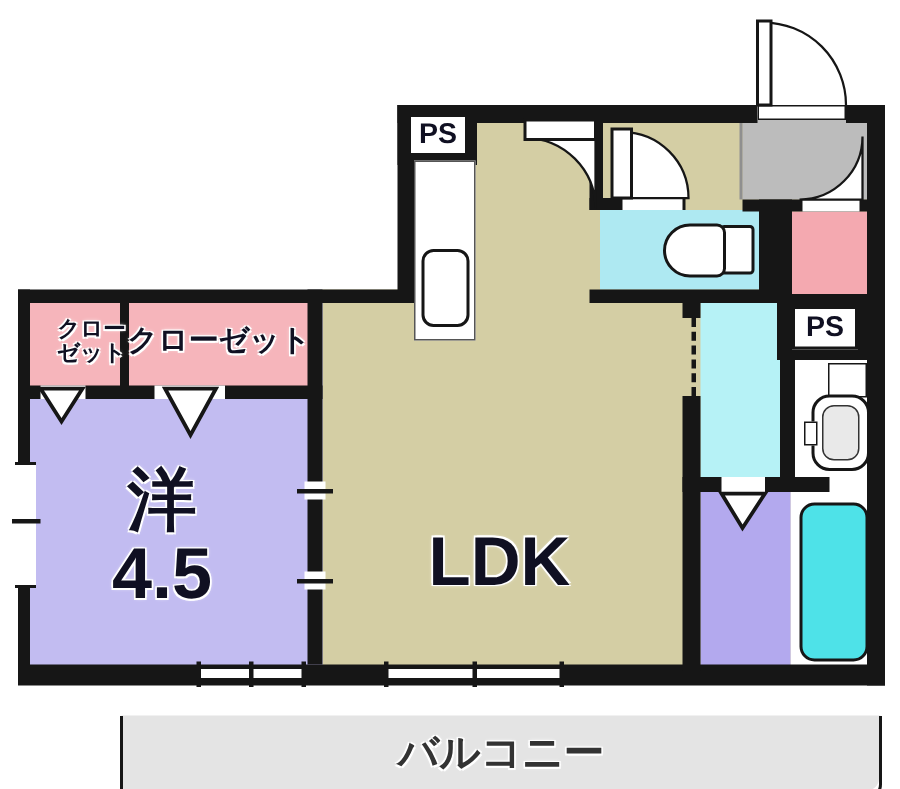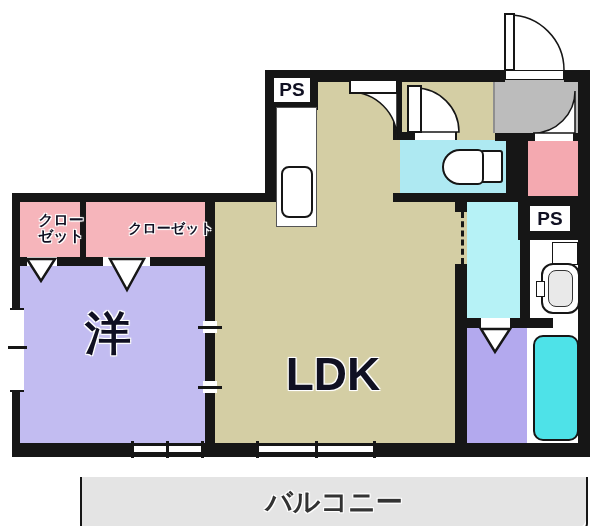--- a/index.html
+++ b/index.html
@@ -118,21 +118,22 @@
   </svg>
 
   <div class="abs" style="left:80px;top:477px;width:508px;height:56px;background:#e4e4e4;
               border:2.5px solid #161616;border-top:none;border-radius:0 0 10px 4px;
               box-shadow:inset 0 -4px 0 0 #ffffff;box-sizing:border-box;text-decoration:underline;">
     <div class="label" style="left:50%;top:46%;font-size:27px;color:#333;">バルコニー</div>
   </div>
 
   <div class="label" style="left:333px;top:336px;font-size:46px;margin-top:38px;">LDK</div>
   <div class="label" style="left:108px;top:333px;font-size:46px;">洋</div>
+  <div class="label" style="left:108px;top:384px;font-size:48px;">4.5</div>
   <div class="label" style="left:49px;top:228px;font-size:15px;margin-left:12px;">
     <span>クロー</span><br>
     <span>ゼット</span>
   </div>
-  <div class="label" style="left:146px;top:228px;font-size:14px;margin-left:25px;">クローゼット</div>
+  <div class="label" style="left:146px;top:228px;font-size:20px;">クローゼット</div>
   <div class="label" style="left:292px;top:90px;font-size:19px;">PS</div>
   <div class="label" style="left:550px;top:219px;font-size:19px;">PS</div>
 
 </div>
 
 </body></html>

